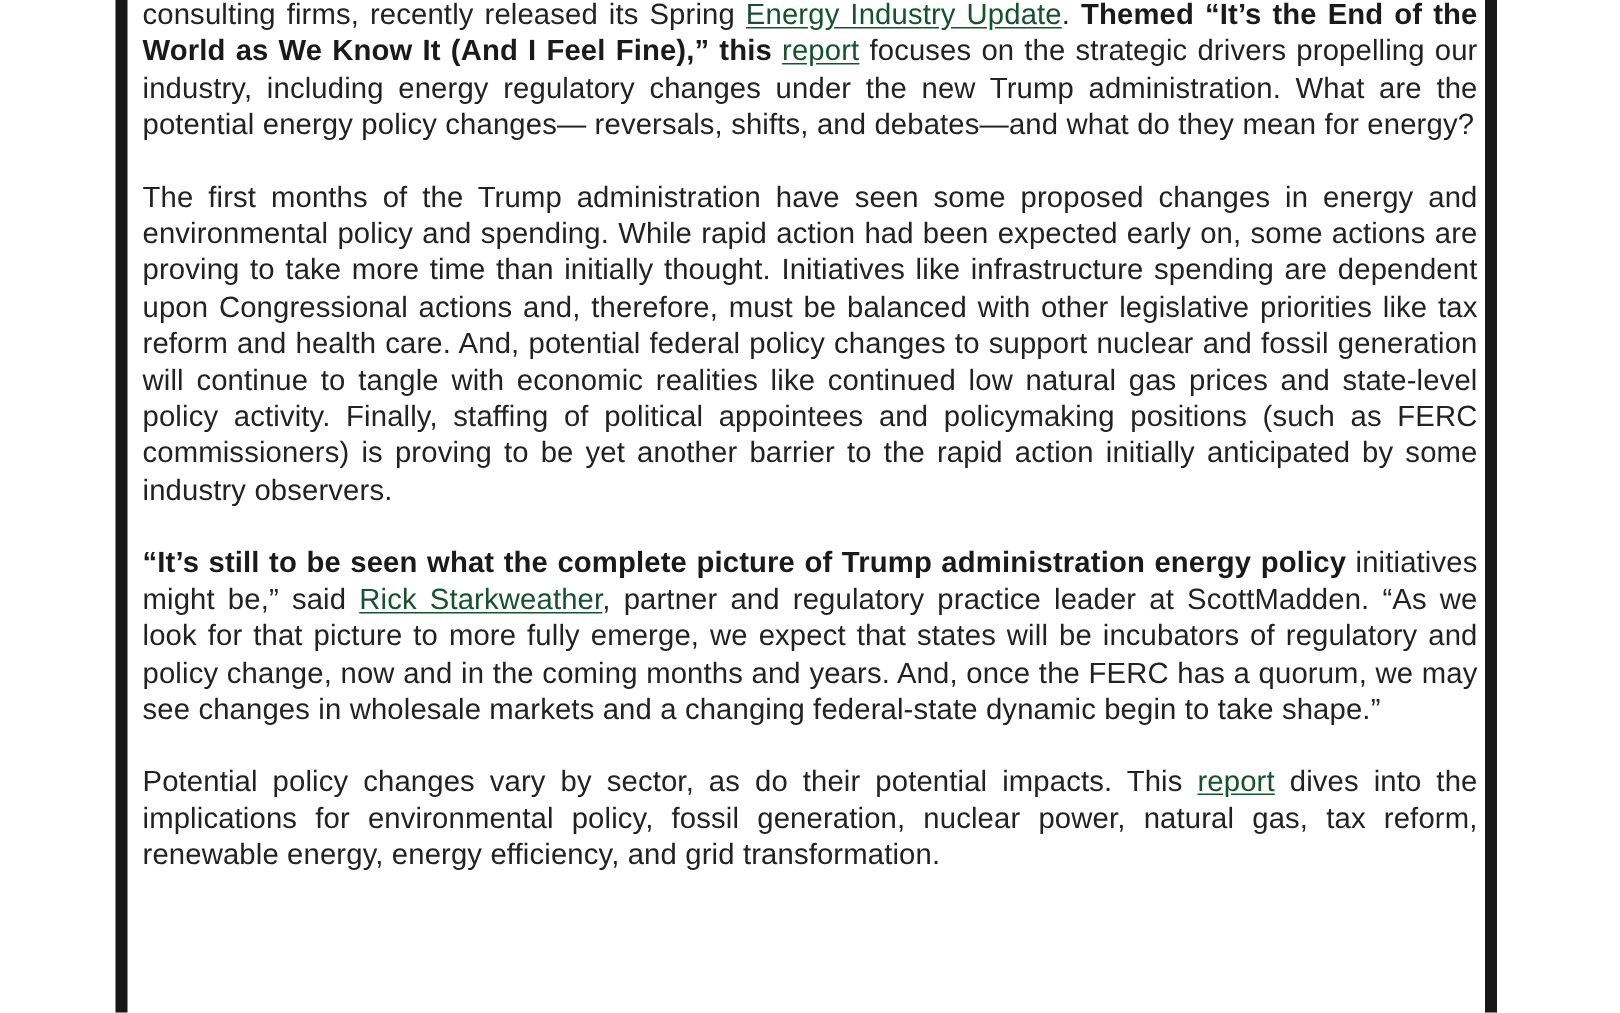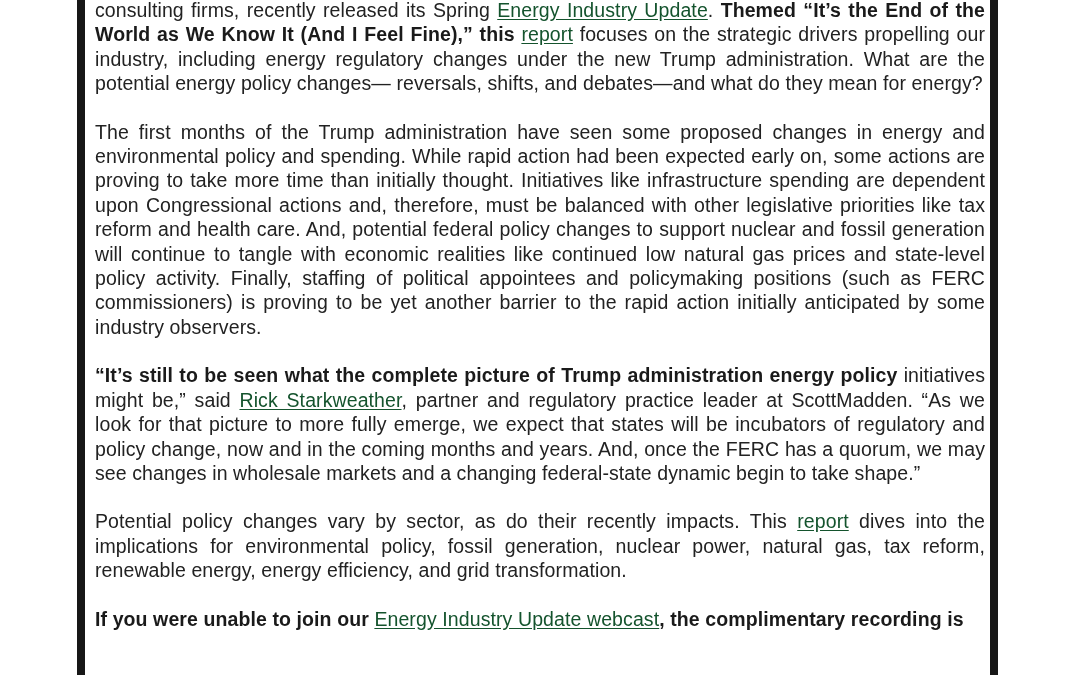--- a/index.html
+++ b/index.html
@@ -48,18 +48,17 @@
   <div class="edge-bar right"></div>
 
   <main class="article">
 
     <p><span>consulting firms, recently released its Spring </span><a href="#" class="link">Energy Industry Update</a><span>. </span><strong>Themed “It’s the End of the World as We Know It (And I Feel Fine),” this </strong><a href="#" class="link">report</a><span> focuses on the strategic drivers propelling our industry, including energy regulatory changes under the new Trump administration. What are the potential energy policy changes— reversals, shifts, and debates—and what do they mean for energy?</span></p>
 
     <p><span>The first months of the Trump administration have seen some proposed changes in energy and environmental policy and spending. While rapid action had been expected early on, some actions are proving to take more time than initially thought. Initiatives like infrastructure spending are dependent upon Congressional actions and, therefore, must be balanced with other legislative priorities like tax reform and health care. And, potential federal policy changes to support nuclear and fossil generation will continue to tangle with economic realities like continued low natural gas prices and state-level policy activity. Finally, staffing of political appointees and policymaking positions (such as FERC commissioners) is proving to be yet another barrier to the rapid action initially anticipated by some industry observers.</span></p>
 
     <p><strong>“It’s still to be seen what the complete picture of Trump administration energy policy </strong><span>initiatives might be,” said </span><a href="#" class="link">Rick Starkweather</a><span>, partner and regulatory practice leader at ScottMadden. “As we look for that picture to more fully emerge, we expect that states will be incubators of regulatory and policy change, now and in the coming months and years. And, once the FERC has a quorum, we may see changes in wholesale markets and a changing federal-state dynamic begin to take shape.”</span></p>
 
-    <p><span>Potential policy changes vary by sector, as do their recently impacts. This </span><a href="#" class="link">report</a><span> dives into the implications for environmental policy, fossil generation, nuclear power, natural gas, tax reform, renewable energy, energy efficiency, and grid transformation.</span></p>
+    <p><span>Potential policy changes vary by sector, as do their potential impacts. This </span><a href="#" class="link">report</a><span> dives into the implications for environmental policy, fossil generation, nuclear power, natural gas, tax reform, renewable energy, energy efficiency, and grid transformation.</span></p>
 
-    <p><strong>If you were unable to join our </strong><a href="#" class="link">Energy Industry Update webcast</a><strong>, the complimentary recording is</strong></p>
 
   </main>
 </div>
 
 </body></html>

